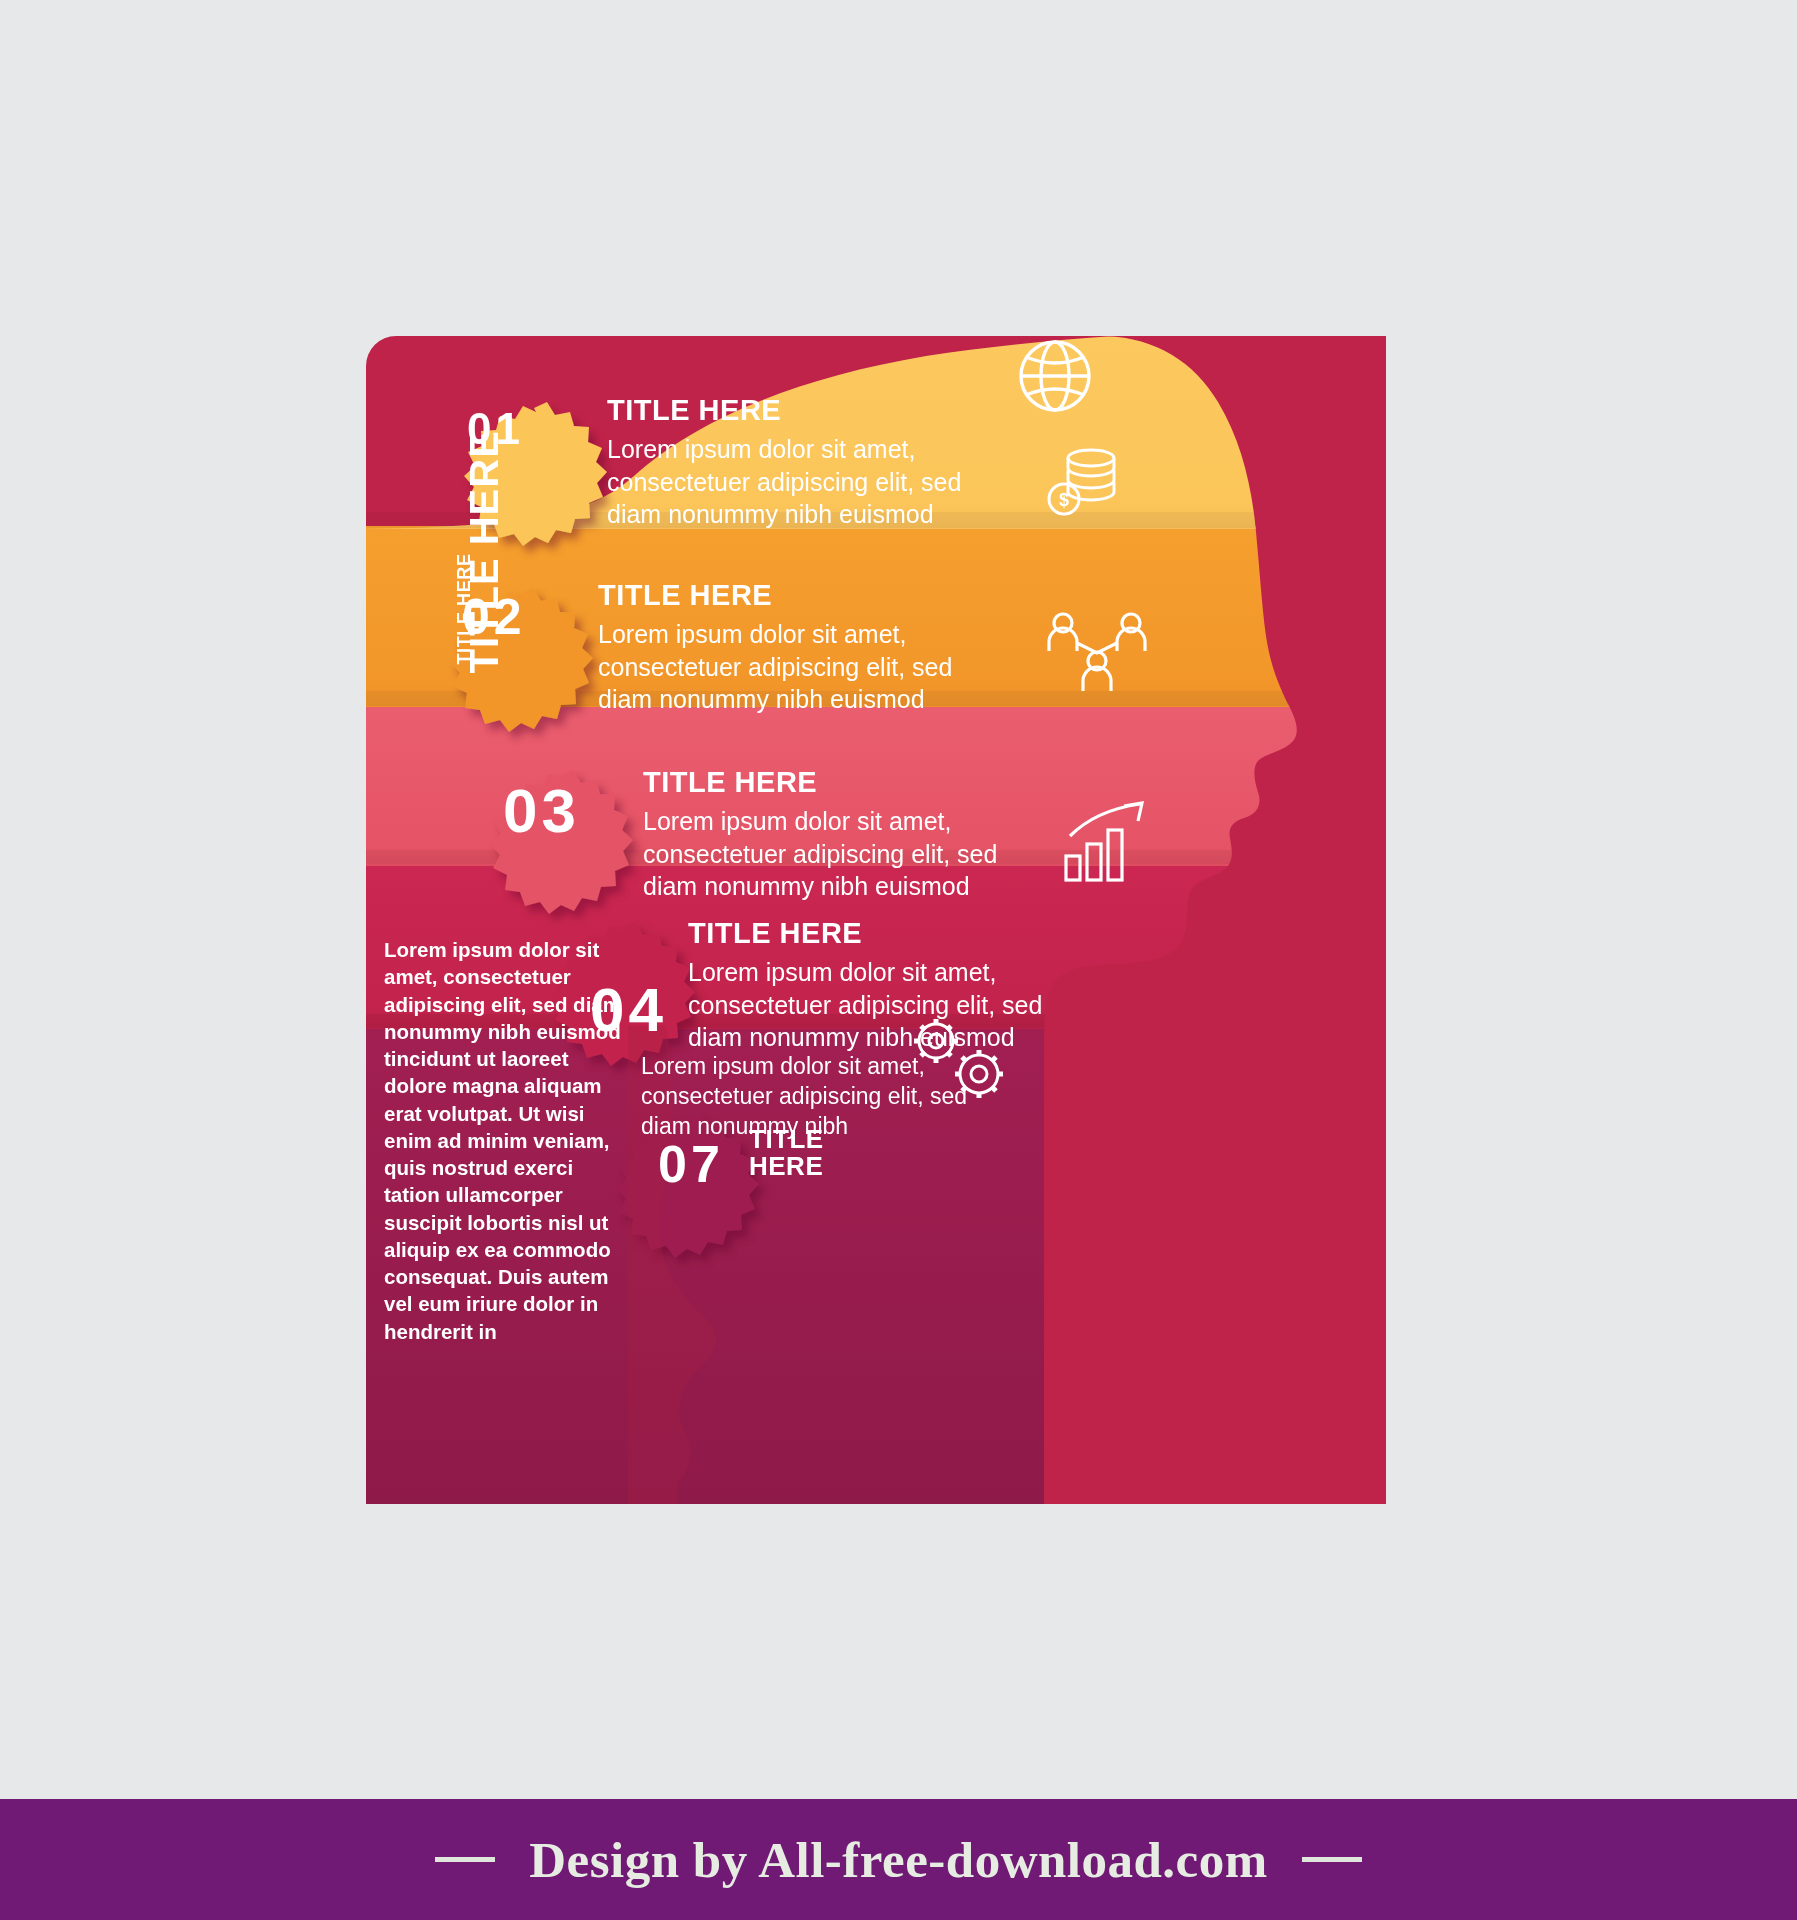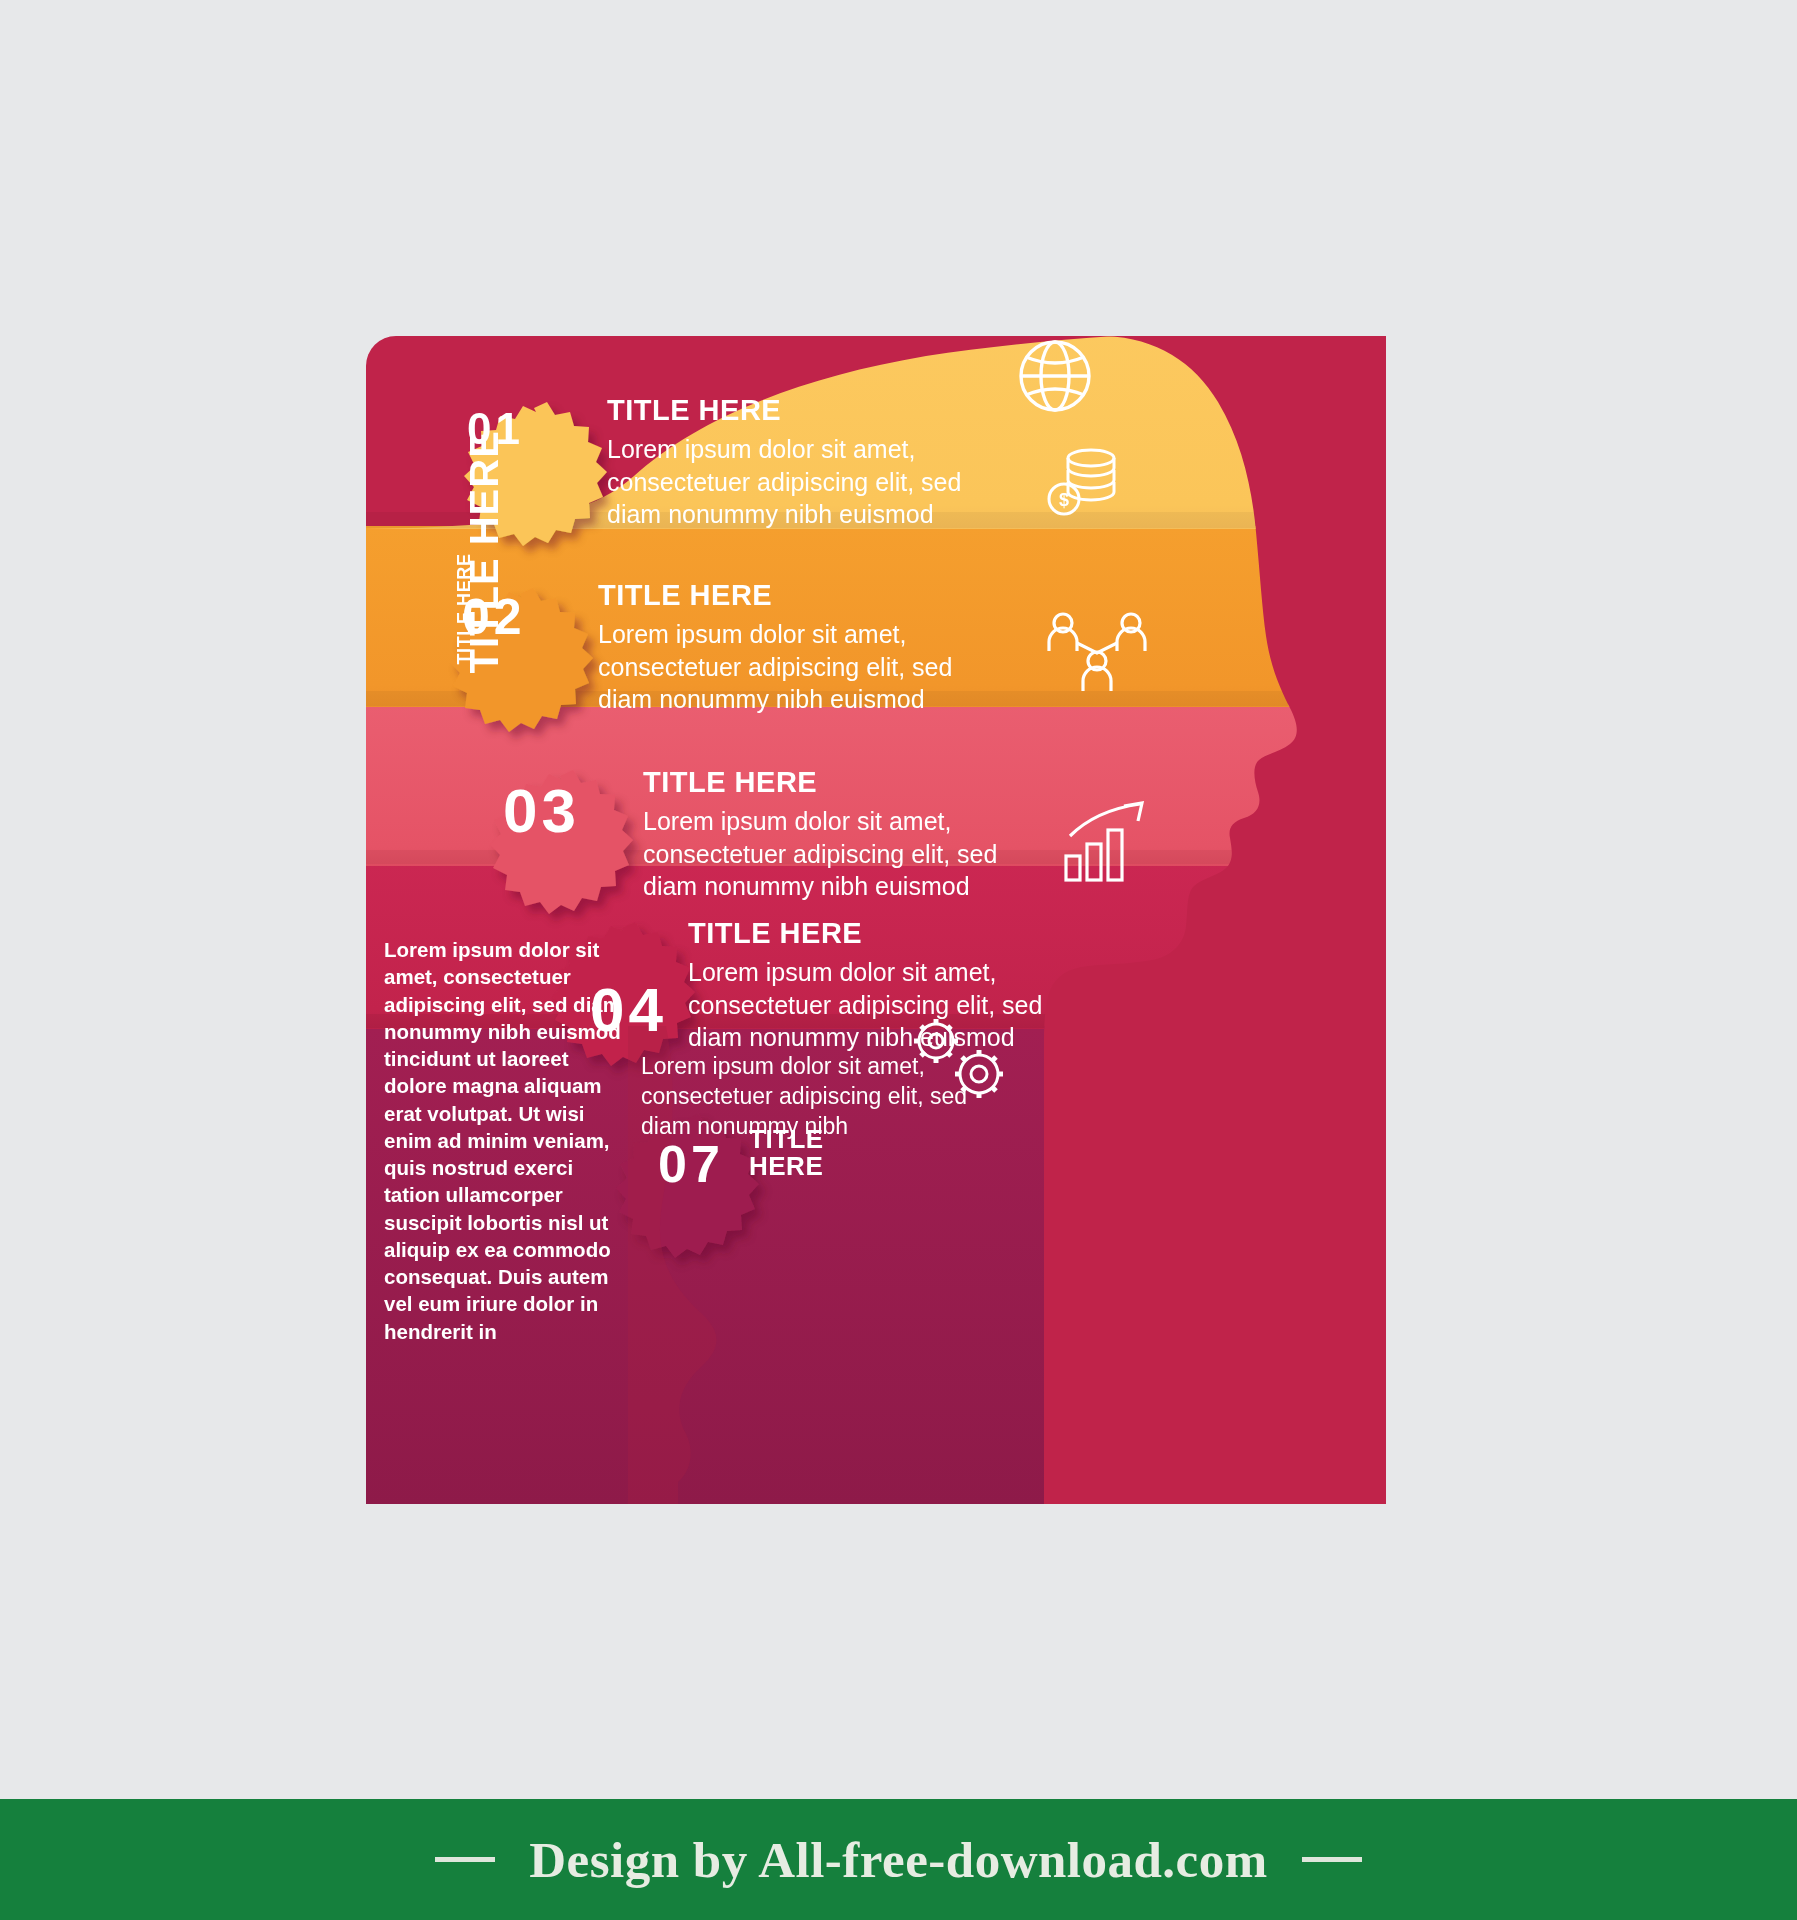--- a/index.html
+++ b/index.html
@@ -115,21 +115,21 @@
   #ico-coins  { left:672px; top:100px; }
   #ico-people { left:677px; top:273px; }
   #ico-chart  { left:690px; top:460px; }
   #ico-gears  { left:530px; top:675px; }
 
   
   #footer {
     position:absolute;
     left:0; bottom:0;
     width:1797px; height:121px;
-    background:#15803d;
+    background:#701a75;
     display:flex;
     align-items:center;
     justify-content:center;
     gap:34px;
   }
   #footer .dash {
     display:block;
     width:60px; height:5px;
     background:#dfe6dc;
   }

